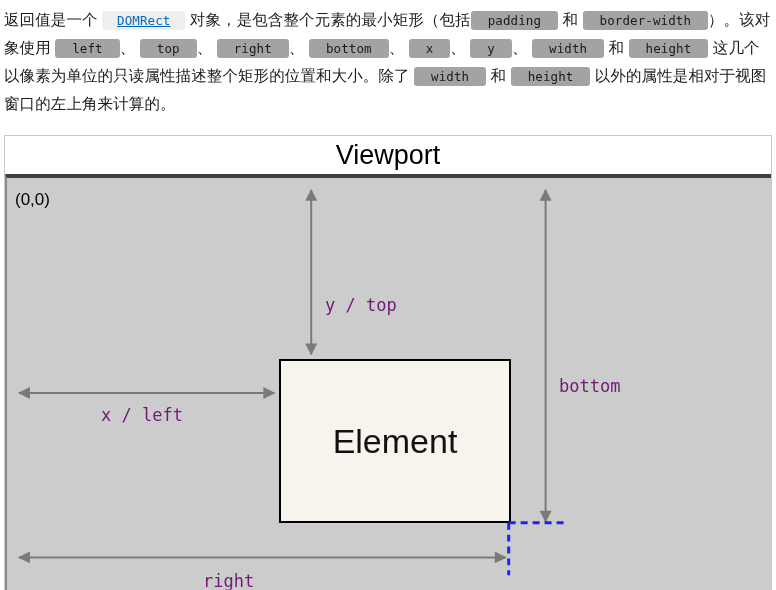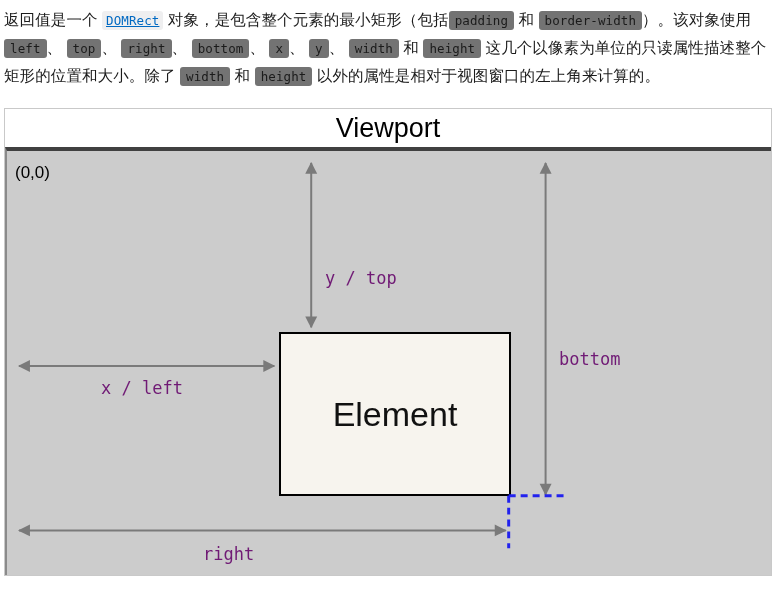--- a/index.html
+++ b/index.html
@@ -19,32 +19,32 @@
   .prose {
     padding: 6px 4px 0 4px;
     font-size: 15.5px;
     line-height: 27px;
     letter-spacing: 0.1px;
     color: #1b1b1b;
   }
   .prose .code {
     font-family: "DejaVu Sans Mono", "Liberation Mono", monospace;
     font-size: 12.5px;
-    background: #737373;
+    background: #a3a3a3;
     border-radius: 3px;
-    padding: 2px 6px;
+    padding: 2px 17px;
     color: #1b1b1b;
     white-space: nowrap;
   }
   .prose a.code-link {
     font-family: "DejaVu Sans Mono", "Liberation Mono", monospace;
     font-size: 12.5px;
     background: #efeff0;
     border-radius: 3px;
-    padding: 2px 4px;
+    padding: 2px 15px;
     color: #0069c2;
     text-decoration: underline;
     white-space: nowrap;
   }
   .punct { font-size: 15.5px; }
 
   
   .diagram {
     position: relative;
     margin: 18px 2px 0 4px;

